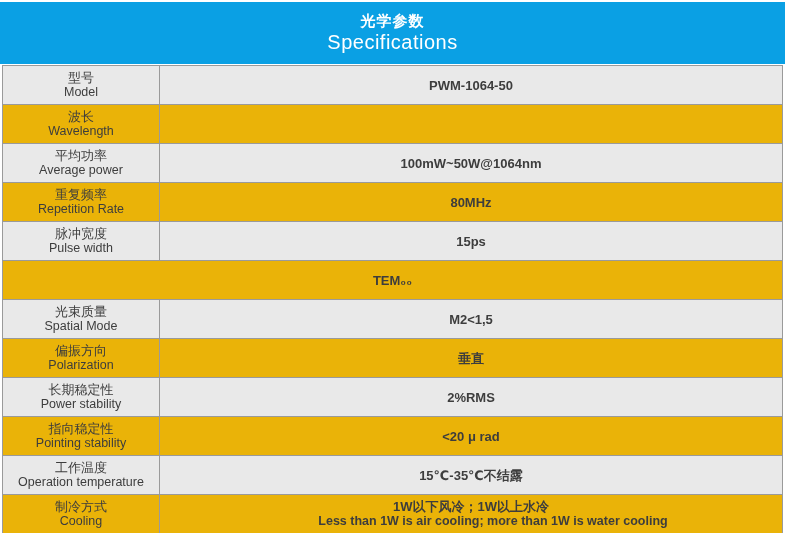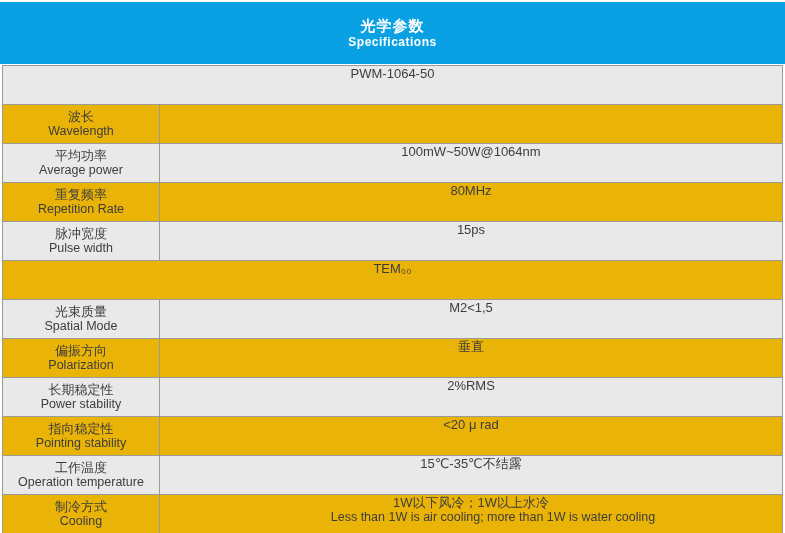--- a/index.html
+++ b/index.html
@@ -24,22 +24,22 @@
     align-items: center;
     justify-content: center;
     line-height: 1.22;
   }
   .header .title-zh {
     font-size: 15px;
     font-weight: bold;
     letter-spacing: 1px;
   }
   .header .title-en {
-    font-size: 12px;
-    font-weight: bold;
+    font-size: 20px;
+    font-weight: normal;
     letter-spacing: 0.5px;
   }
   .tbl {
     margin: 1px 2px 0 2px;
     border-top: 1px solid var(--border, #9a9a9a);
     border-left: 1px solid var(--border, #9a9a9a);
     border-right: 1px solid var(--border, #9a9a9a);
   }
   .row {
     display: flex;
@@ -59,24 +59,25 @@
     text-align: center;
     font-size: 12.5px;
     line-height: 15px;
   }
   .cell-label .zh { font-size: 13px; }
   .cell-value {
     flex: 1;
     display: flex;
     flex-direction: column;
     align-items: center;
-    justify-content: flex-start;
+    justify-content: center;
     text-align: center;
     font-size: 13px;
     line-height: 15px;
+    font-weight: bold;
   }
   .cell-value .val2 { font-size: 12.5px; padding-left: 44px; }
   .stub-row {
     display: flex;
     height: 8px;
     background: #ffffff;
   }
   .stub-row .stub-label {
     width: 156px;
     border-right: 1px solid var(--border, #9a9a9a);
@@ -88,20 +89,24 @@
 <div class="page">
 
   <div class="header">
     <div class="title-zh">光学参数</div>
     <div class="title-en">Specifications</div>
   </div>
 
   <div class="tbl">
     <div id="spec-table-body">
   <div class="row alt">
+    <div class="cell-label">
+      <div class="zh">型号</div>
+      <div class="en">Model</div>
+    </div>
     <div class="cell-value">
       <div class="val">PWM-1064-50</div>
 
     </div>
   </div>
 
   <div class="row">
     <div class="cell-label">
       <div class="zh">波长</div>
       <div class="en">Wavelength</div>

